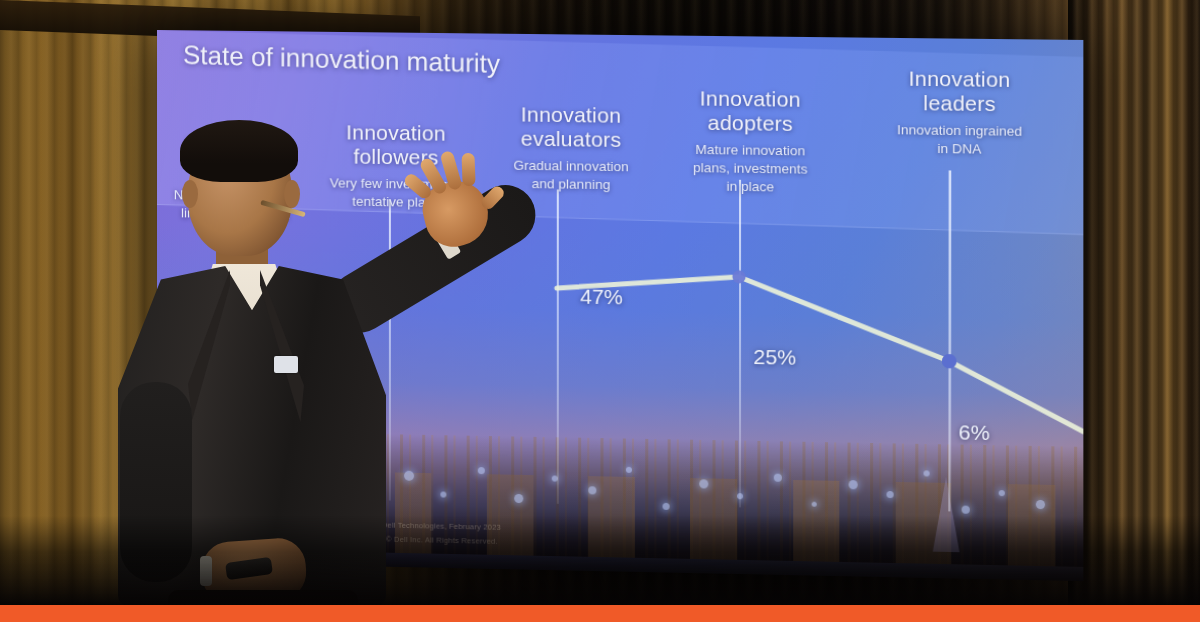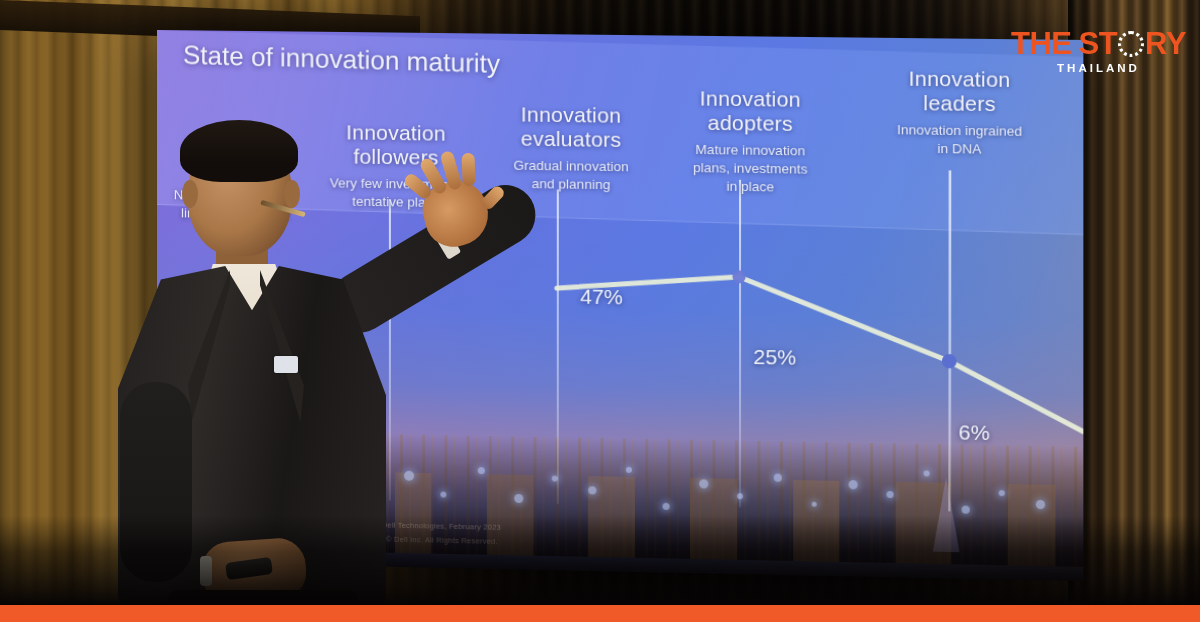--- a/index.html
+++ b/index.html
@@ -329,24 +329,15 @@
     <div class="p-ear r"></div>
     <div class="p-mic"></div>
     <div class="p-hands"></div>
     <div class="p-watch"></div>
     <div class="p-clicker"></div>
     <div class="p-pants"></div>
   </div>
 
   <div class="floor"></div>
 
-  <div class="logo">
-    <div class="row">
-      <span style="color:#ee5420;">THE</span>
-      <span style="color:#ee5420; margin-left:7px;">ST</span>
-      <span class="ring"></span>
-      <span style="color:#ee5420;">RY</span>
-    </div>
-    <div class="sub">THAILAND</div>
-  </div>
 
   <div class="bottombar" style="background:#f05a28;"></div>
 </div>
 
 </body></html>

